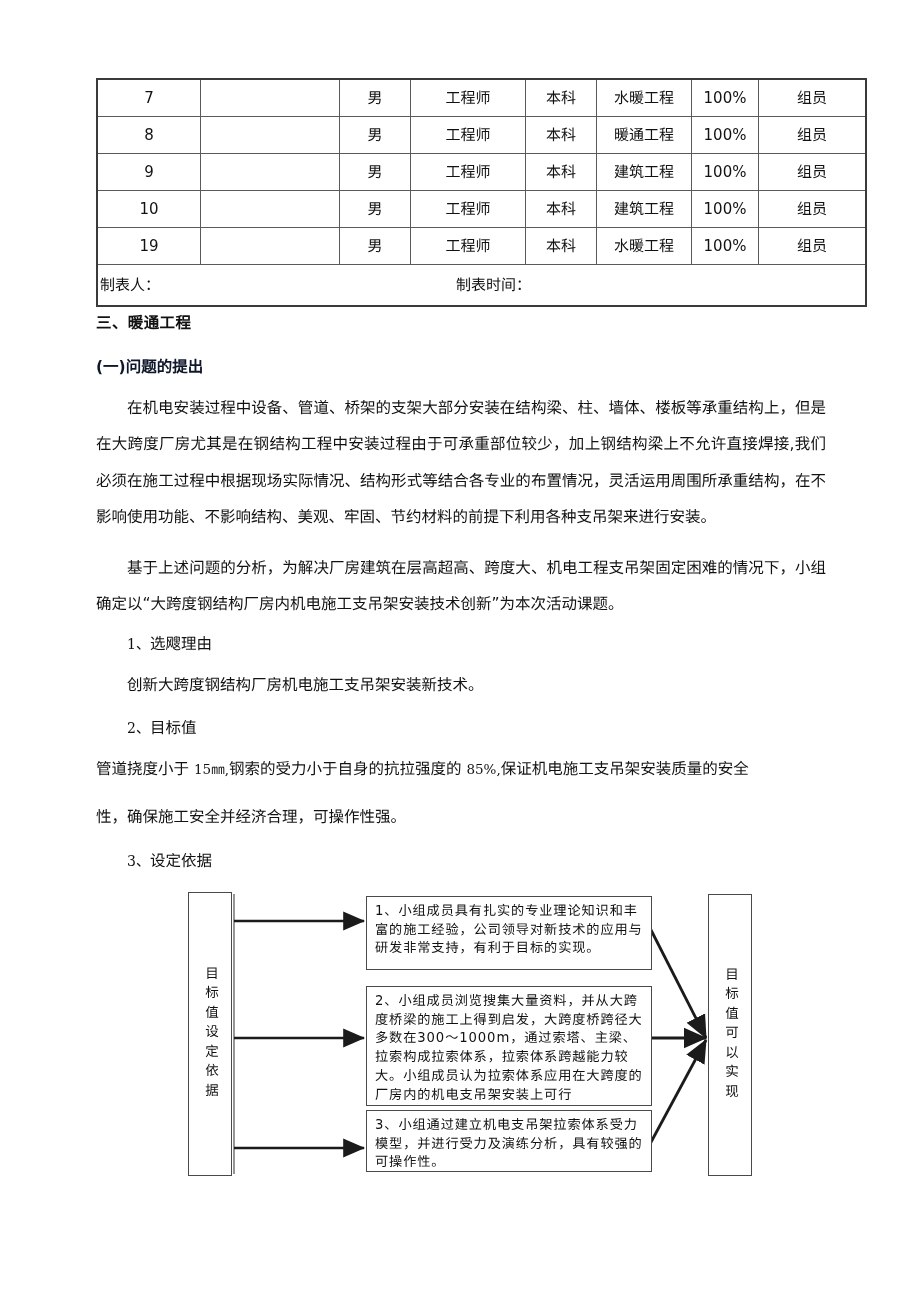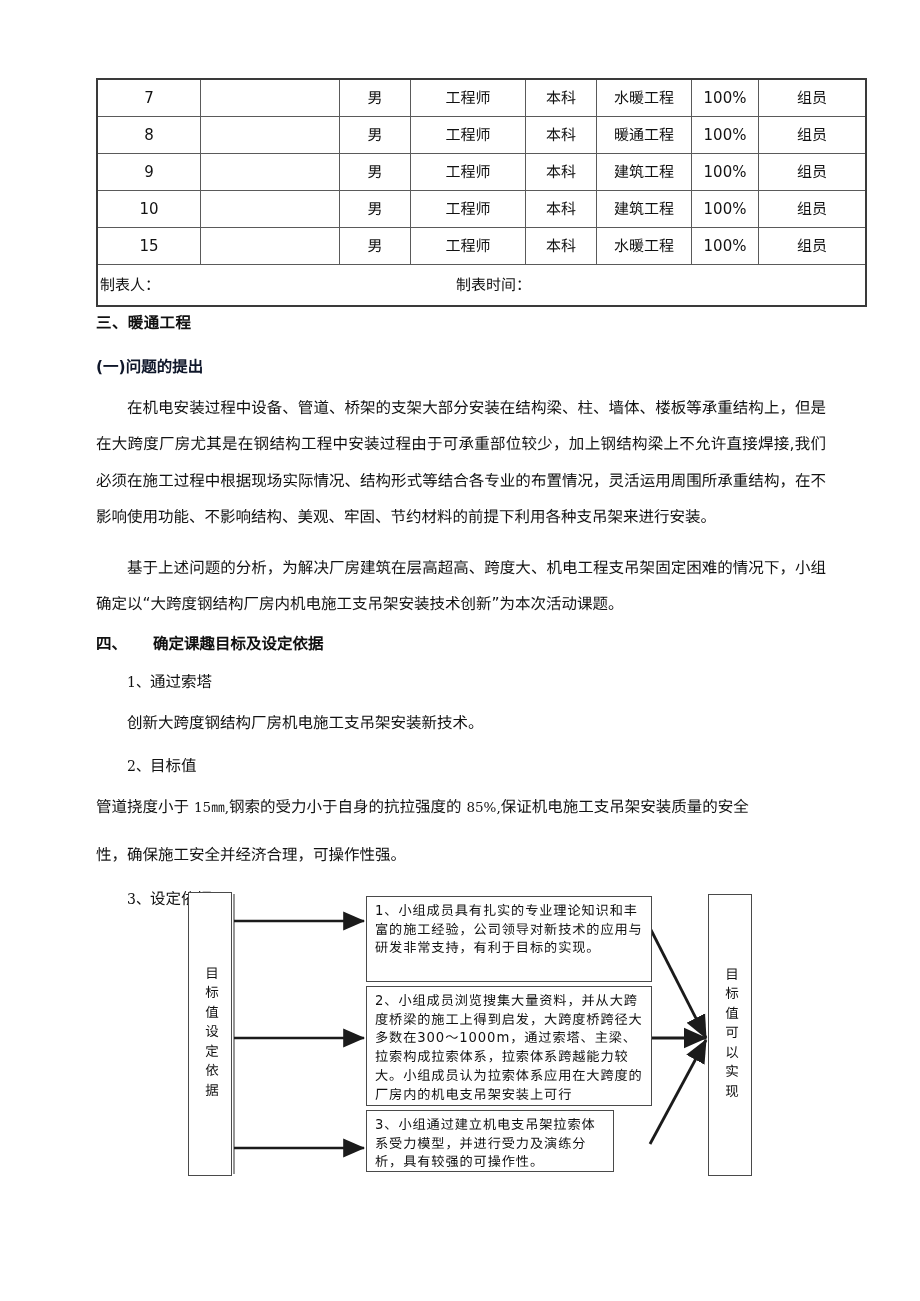--- a/index.html
+++ b/index.html
@@ -208,21 +208,21 @@
           <td class="c-no">10</td>
           <td class="c-name"></td>
           <td class="c-sex">男</td>
           <td class="c-title">工程师</td>
           <td class="c-edu">本科</td>
           <td class="c-major">建筑工程</td>
           <td class="c-rate">100%</td>
           <td class="c-role">组员</td>
         </tr>
         <tr>
-          <td class="c-no">15</td>
+          <td class="c-no">19</td>
           <td class="c-name"></td>
           <td class="c-sex">男</td>
           <td class="c-title">工程师</td>
           <td class="c-edu">本科</td>
           <td class="c-major">水暖工程</td>
           <td class="c-rate">100%</td>
           <td class="c-role">组员</td>
         </tr>
         <tr class="footer-row">
           <td colspan="8">
@@ -242,23 +242,22 @@
 
     <p class="h-sub">(一)问题的提出</p>
 
     <p class="para indent">在机电安装过程中设备、管道、桥架的支架大部分安装在结构梁、柱、墙体、楼板等承重结构上，但是在大跨度厂房尤其是在钢结构工程中安装过程由于可承重部位较少，加上钢结构梁上不允许直接焊接,我们必须在施工过程中根据现场实际情况、结构形式等结合各专业的布置情况，灵活运用周围所承重结构，在不影响使用功能、不影响结构、美观、牢固、节约材料的前提下利用各种支吊架来进行安装。</p>
 
     <div class="blk-gap-s"></div>
 
 
     <p class="para indent">基于上述问题的分析，为解决厂房建筑在层高超高、跨度大、机电工程支吊架固定困难的情况下，小组确定以“大跨度钢结构厂房内机电施工支吊架安装技术创新”为本次活动课题。</p>
 
-    <p class="h-sec4"><span>四、</span><span class="gap"></span><span>确定课趣目标及设定依据</span></p>
-
-    <p class="h-num"><span class="n">1、</span><span>通过索塔</span></p>
+
+    <p class="h-num"><span class="n">1、</span><span>选飕理由</span></p>
 
     <p class="para sub" style="padding-left:2em;">创新大跨度钢结构厂房机电施工支吊架安装新技术。</p>
 
     <p class="h-num"><span class="n">2、</span><span>目标值</span></p>
 
     <p class="para sub"><span>管道挠度小于</span> <span class="unit">15㎜,</span><span>钢索的受力小于自身的抗拉强度的</span> <span class="unit">85%,</span><span>保证机电施工支吊架安装质量的安全</span></p>
 
     <p class="para sub">性，确保施工安全并经济合理，可操作性强。</p>
 
     <p class="h-num"><span class="n">3、</span><span>设定依据</span></p>
@@ -287,29 +286,29 @@
 
       <line x1="472" y1="40" x2="528" y2="150" stroke="#1b1b1b" stroke-width="2.8" marker-end="url(#ah)"></line>
       <line x1="472" y1="150" x2="528" y2="150" stroke="#1b1b1b" stroke-width="2.8" marker-end="url(#ah)"></line>
       <line x1="472" y1="256" x2="528" y2="152" stroke="#1b1b1b" stroke-width="2.8" marker-end="url(#ah)"></line>
     </svg>
 
     <div class="vbox" style="left:10px; top:4px; width:44px; height:284px;">
       <span style="writing-mode:vertical-rl; text-orientation:upright; letter-spacing:6px; font-size:13.5px;">目标值设定依据</span>
     </div>
 
-    <div class="dbox" style="left:188px; top:8px; width:286px; height:86px;">
+    <div class="dbox" style="left:188px; top:8px; width:286px; height:74px;">
       <span>1、小组成员具有扎实的专业理论知识和丰富的施工经验，公司领导对新技术的应用与研发非常支持，有利于目标的实现。</span>
     </div>
 
     <div class="dbox" style="left:188px; top:98px; width:286px; height:120px;">
       <span>2、小组成员浏览搜集大量资料，并从大跨度桥梁的施工上得到启发，大跨度桥跨径大多数在300～1000m，通过索塔、主梁、拉索构成拉索体系，拉索体系跨越能力较大。小组成员认为拉索体系应用在大跨度的厂房内的机电支吊架安装上可行</span>
     </div>
 
-    <div class="dbox" style="left:188px; top:222px; width:248px; height:62px;">
+    <div class="dbox" style="left:188px; top:222px; width:286px; height:62px;">
       <span>3、小组通过建立机电支吊架拉索体系受力模型，并进行受力及演练分析，具有较强的可操作性。</span>
     </div>
 
     <div class="vbox" style="left:530px; top:6px; width:44px; height:282px;">
       <span style="writing-mode:vertical-rl; text-orientation:upright; letter-spacing:6px; font-size:13.5px;">目标值可以实现</span>
     </div>
 
   </div>
 
 </div>

